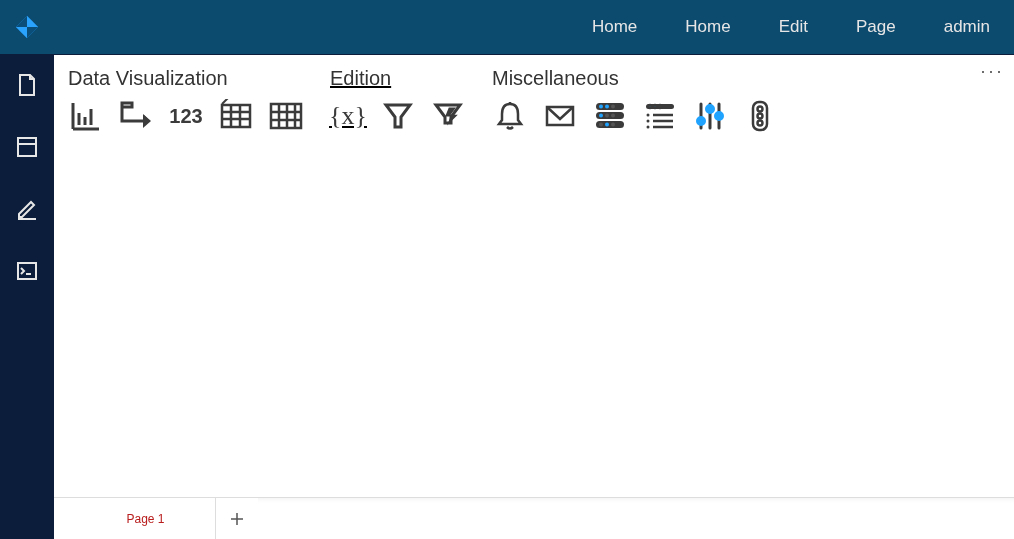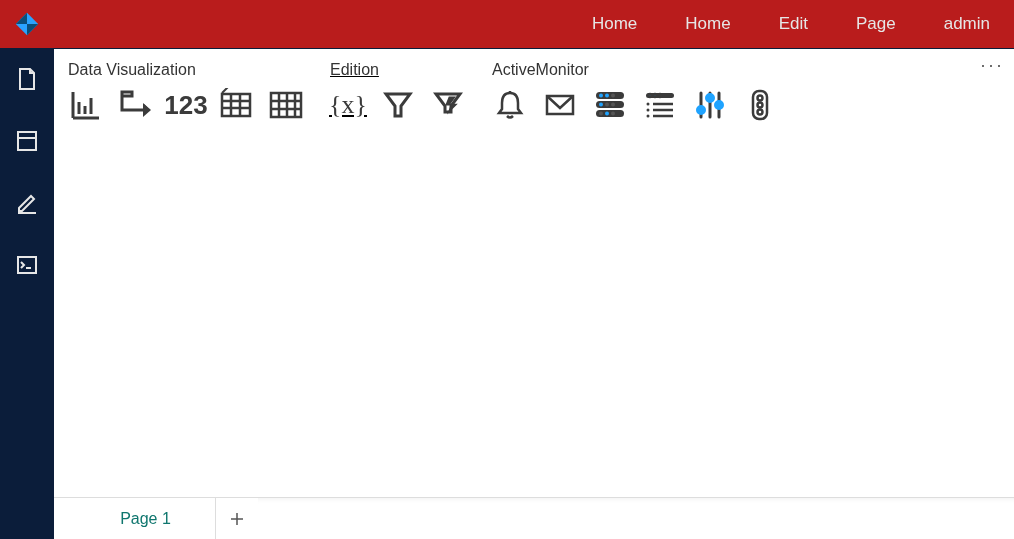--- a/index.html
+++ b/index.html
@@ -1,35 +1,35 @@
 <!DOCTYPE html>
 <html><head>
 <meta charset="utf-8">
 <style>
   * { box-sizing: border-box; margin: 0; padding: 0; }
   html, body { width: 1014px; height: 539px; font-family: -apple-system, Helvetica, Arial, sans-serif; overflow: hidden; background:#fff;}
   .app { display:flex; flex-direction:column; width:100%; height:100%; }
-  .topbar { height:48px; background:#b91c1c; display:flex; align-items:center; color:#e6e6e6; font-size:17px; }
+  .topbar { height:54px; background:#0c4a6e; display:flex; align-items:center; color:#e6e6e6; font-size:17px; }
   .logo { width:54px; display:flex; align-items:center; justify-content:center; }
   .nav-spacer { flex:1; }
   .nav-item { padding:0 24px; cursor:pointer; color:#e6e6e6; font-size:17px; }
   .body { flex:1; display:flex; min-height:0; }
   .sidebar { width:54px; background:#0b1d3a; display:flex; flex-direction:column; align-items:center; padding-top:18px; gap:36px; }
   .side-icon { color:#e6e6e6; cursor:pointer; display:flex; align-items:center; justify-content:center; width:26px; height:26px; }
   .main { flex:1; background:#fff; display:flex; flex-direction:column; border-top:1px solid #0b1d3a; min-height:0; position:relative;}
   .panel-header { display:flex; padding:12px 14px 0 14px; gap:0; position:relative;}
   .group { display:flex; flex-direction:column; }
-  .group-title { font-size:16px; color:#333; font-weight:400; margin-bottom:8px; white-space:nowrap;}
+  .group-title { font-size:20px; color:#333; font-weight:400; margin-bottom:8px; white-space:nowrap;}
   .group-icons { display:flex; gap:14px; align-items:center; }
   .tool-icon { width:36px; height:36px; display:flex; align-items:center; justify-content:center; cursor:pointer; color:#3b3b3b;}
   .tool-icon svg { width:34px; height:34px; }
   .more-menu { position:absolute; right:10px; top:6px; color:#555; cursor:pointer; font-size:18px; letter-spacing:2px;}
   .tabs { height:42px; border-top:1px solid #ddd; display:flex; align-items:stretch; margin-top:auto; background:#fff;}
   .tab-spacer { width:22px; }
-  .tab { min-width:140px; display:flex; align-items:center; justify-content:center; font-size:16px; color:#0f766e; border-right:1px solid #ddd; background:#fff;}
+  .tab { min-width:140px; display:flex; align-items:center; justify-content:center; font-size:12px; color:#b91c1c; border-right:1px solid #ddd; background:#fff;}
   .tab-add { width:42px; display:flex; align-items:center; justify-content:center; border-right:1px solid #ddd11100; color:#555; cursor:pointer;}
   .tab-rest { flex:1; border-top:0; background:#fff; box-shadow: inset 0 6px 6px -6px rgba(0,0,0,0.08);}
   .g-dv { margin-right:26px; }
   .g-ed { margin-right:26px;text-decoration:underline; }
   .g-am { margin-right:26px; }
   .g-misc { margin-left:auto; }
 </style>
 </head>
 <body>
 
@@ -100,21 +100,21 @@
                 </svg>
             </div>
             <div class="tool-icon">
               <svg viewBox="0 0 34 34" fill="none" stroke="#3b3b3b" stroke-width="3">
                   <polyline points="3,8 13,8 13,4 3,4 3,8"></polyline>
                   <polyline points="3,8 3,22 25,22"></polyline>
                   <polyline points="25,16 25,22 31,22" fill="#3b3b3b" stroke="none"></polyline>
                   <polygon points="24,15 24,29 32,22" fill="#3b3b3b" stroke="none"></polygon>
                 </svg>
             </div>
-            <div class="tool-icon" style="font-weight:600;font-size:26px;color:#3b3b3b;">123</div>
+            <div class="tool-icon" style="font-weight:600;font-size:20px;color:#3b3b3b;">123</div>
             <div class="tool-icon">
               <svg viewBox="0 0 34 34" fill="none" stroke="#3b3b3b" stroke-width="2.5">
                   <rect x="3" y="6" width="28" height="22"></rect>
                   <line x1="3" y1="13" x2="31" y2="13"></line>
                   <line x1="3" y1="20" x2="31" y2="20"></line>
                   <line x1="12" y1="6" x2="12" y2="28"></line>
                   <line x1="21" y1="6" x2="21" y2="28"></line>
                   <line x1="3" y1="5" x2="10" y2="-2" stroke-width="2"></line>
                 </svg>
             </div>
@@ -143,21 +143,21 @@
             <div class="tool-icon">
               <svg viewBox="0 0 34 34" fill="none" stroke="#3b3b3b" stroke-width="3">
                   <polygon points="5,6 29,6 20,18 20,24 14,24 14,18"></polygon>
                   <polygon points="22,14 30,14 24,22 32,22 20,34 24,24 18,24" fill="#3b3b3b" stroke="none" transform="translate(-2,-4) scale(0.9)"></polygon>
                 </svg>
             </div>
           </div>
         </div>
 
         <div class="group g-am">
-          <div class="group-title">ActiveMonitor</div>
+          <div class="group-title">Miscellaneous</div>
           <div class="group-icons">
             <div class="tool-icon">
               <svg viewBox="0 0 34 34" fill="none" stroke="#3b3b3b" stroke-width="2.5">
                   <path d="M17 5 C11 5 9 9 9 15 L9 21 L6 25 H28 L25 21 V15 C25 9 23 5 17 5 Z"></path>
                   <line x1="17" y1="3" x2="17" y2="5"></line>
                   <path d="M14 28 Q17 31 20 28"></path>
                 </svg>
             </div>
             <div class="tool-icon">
               <svg viewBox="0 0 34 34" fill="none" stroke="#3b3b3b" stroke-width="2.5">

